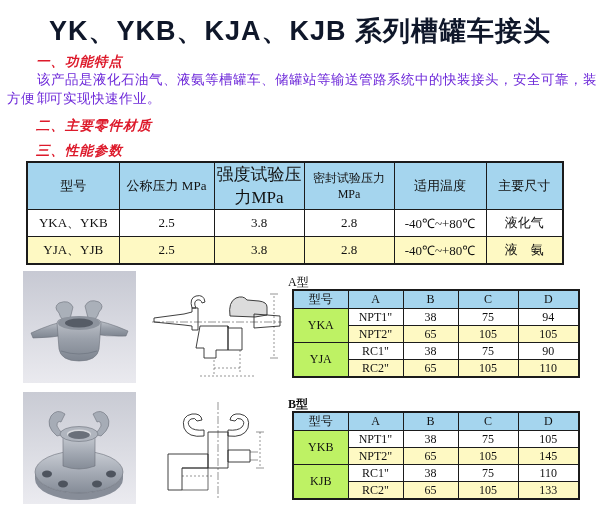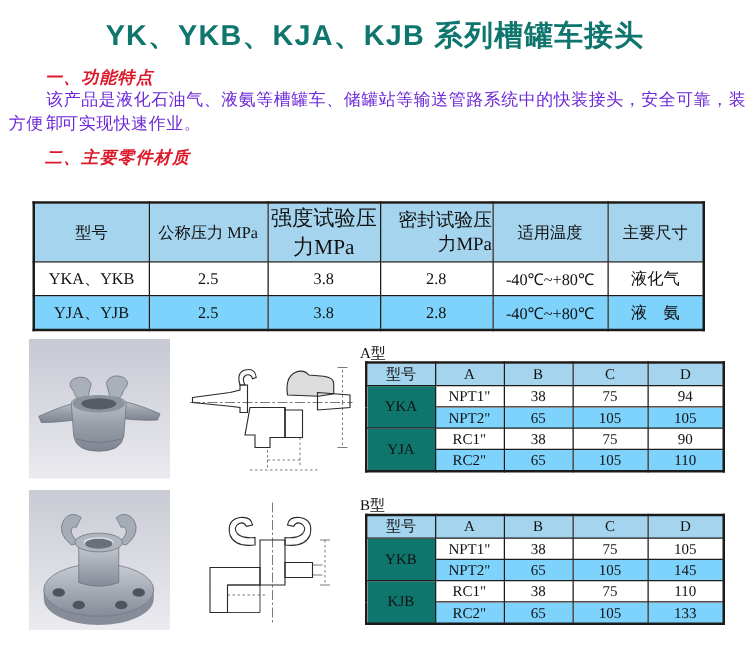--- a/index.html
+++ b/index.html
@@ -2,21 +2,21 @@
 <html><head>
 <meta charset="utf-8">
 <style>
   html,body { margin:0; padding:0; background:#ffffff; }
   .page {
     position:relative; width:600px; height:516px; background:#ffffff;
     font-family:"Liberation Sans", sans-serif; color:#111; overflow:hidden;
   }
   .title {
     position:absolute; top:13px; left:0; width:100%; text-align:center;
-    font-size:23px; font-weight:bold; letter-spacing:1px; color:#0f766e;
+    font-size:27px; font-weight:bold; letter-spacing:1px; color:#0f172a;
   }
   .sec-heading {
     position:absolute; left:36px; font-size:13.5px; font-weight:bold; color:#dd1a2b;
     letter-spacing:1px;
     font-style:italic;
   }
   .body-line { position:absolute; font-size:13.5px; color:#6d28d9; letter-spacing:0.5px; }
   .materials-line { position:absolute; left:33px; top:124px; font-size:13.5px; color:#111; }
   .materials-line .gap { display:inline-block; width:36px; }
   table { border-collapse:collapse; table-layout:fixed; }
@@ -33,55 +33,56 @@
     font-family:"Liberation Serif", serif;
   }
   .dim-table {
     position:absolute; left:292px; width:286px;
     border:2px solid #1b1b1b; font-family:"Liberation Serif", serif;
     font-size:12px; text-align:center; color:#111;
   }
   .dim-table th, .dim-table td { border:1px solid #1b1b1b; padding:0; overflow:hidden; }
   .dim-table th { height:16px; background:#a5d5ee; font-weight:normal; }
   .dim-table td { height:16px; }
-  .row-yellow { background:#7dd3fc; }
+  .row-yellow { background:#fef9c3; }
   .row-white { background:#ffffff;border-radius:12px; }
-  .model-cell { background:#0f766e; }
+  .model-cell { background:#bef264; }
   .figure { position:absolute; }
   .figure svg { display:block; }
 </style>
 </head>
 <body>
 
 <div class="page">
 
   <div class="title">YK、YKB、KJA、KJB 系列槽罐车接头</div>
 
   <div class="sec-heading" style="top:53px;">一、功能特点</div>
   <div class="body-line" style="left:37px; top:71px;">该产品是液化石油气、液氨等槽罐车、储罐站等输送管路系统中的快装接头，安全可靠，装卸</div>
   <div class="body-line" style="left:7px; top:90px;">方便，可实现快速作业。</div>
 
   <div class="sec-heading" style="top:117px;">二、主要零件材质</div>
 
+  <div class="sec-heading" style="top:142px;">三、性能参数</div>
 
   <table class="perf-table">
     <colgroup>
       <col style="width:92px">
         <col style="width:95px">
         <col style="width:90px">
       <col style="width:90px">
         <col style="width:92px">
         <col style="width:77px">
     </colgroup>
     <thead>
       <tr>
         <th>型号</th>
         <th>公称压力 MPa</th>
         <th style="font-size:17px;">强度试验压力MPa</th>
-        <th style="font-size:15px;text-align:right;">密封试验压力MPa</th>
+        <th style="font-size:12px;">密封试验压力MPa</th>
         <th>适用温度</th>
         <th>主要尺寸</th>
       </tr>
     </thead>
     <tbody>
       <tr class="row-white">
         <td>YKA、YKB</td>
         <td>2.5</td>
         <td>3.8</td>
         <td>2.8</td>
@@ -227,21 +228,21 @@
       <path d="M76,52 h22 v12 h-22 z"></path>
       <path d="M98,54 h8 M98,62 h8" stroke-width="0.5"></path>
       <path d="M16,56 h40 v14 h-26 v22 h-14 z"></path>
       <path d="M30,70 h26 M56,70 v22 M30,92 h26" stroke-width="0.7"></path>
       <path d="M108,34 v36" stroke-dasharray="2,2" stroke-width="0.5"></path>
       <path d="M104,34 h8 M104,70 h8" stroke-width="0.5"></path>
       <path d="M30,78 h30" stroke-dasharray="2,2" stroke-width="0.5"></path>
     </svg>
   </div>
 
-  <div class="dim-label" style="top:396px;">B型</div>
+  <div class="dim-label" style="top:396px;font-weight:bold;">B型</div>
   <table class="dim-table" style="top:411px;">
     <colgroup>
       <col style="width:55px">
         <col style="width:55px">
         <col style="width:55px">
         <col style="width:60px">
         <col style="width:61px">
     </colgroup>
     <thead>
       <tr>

